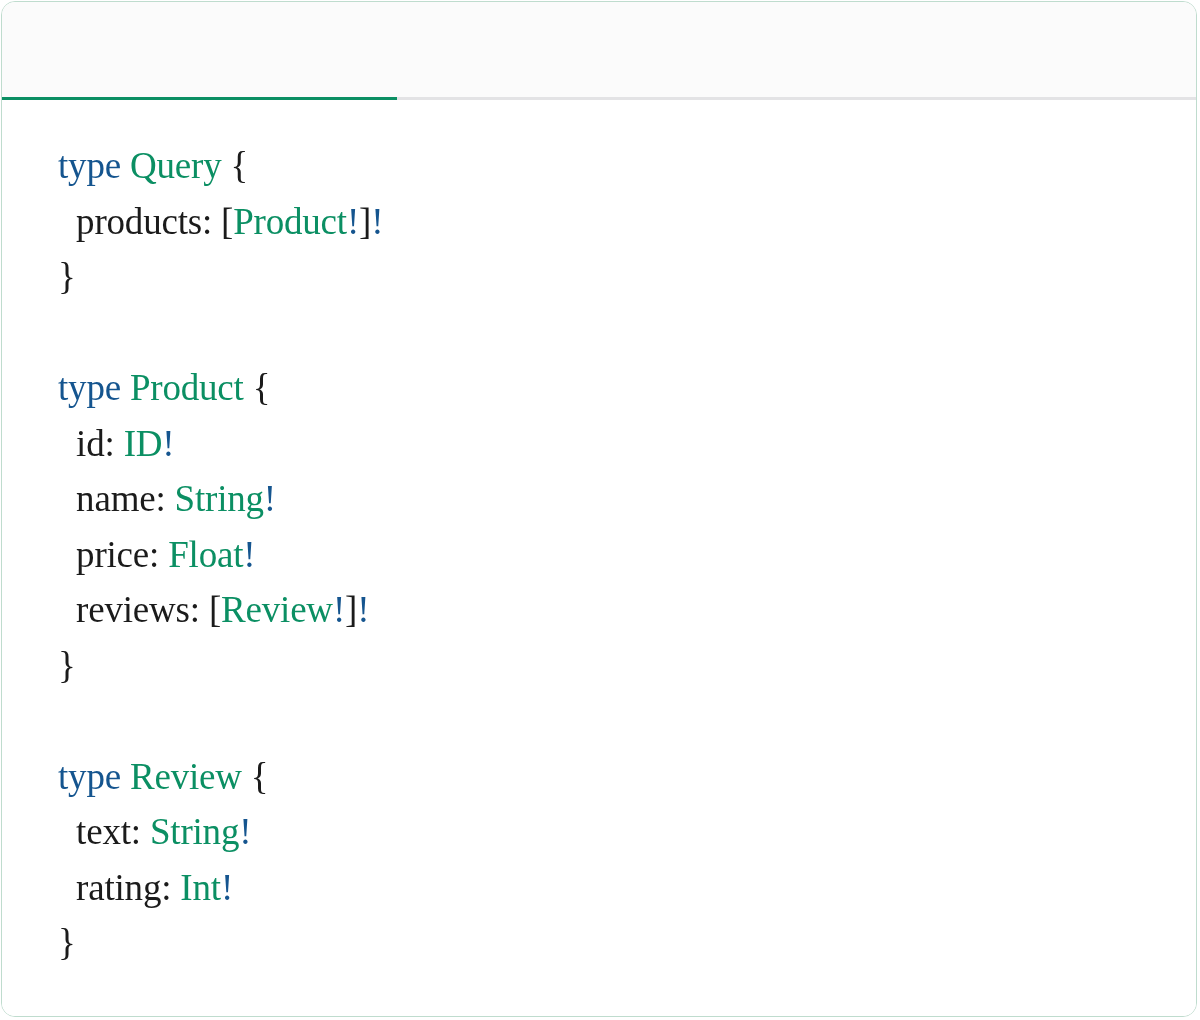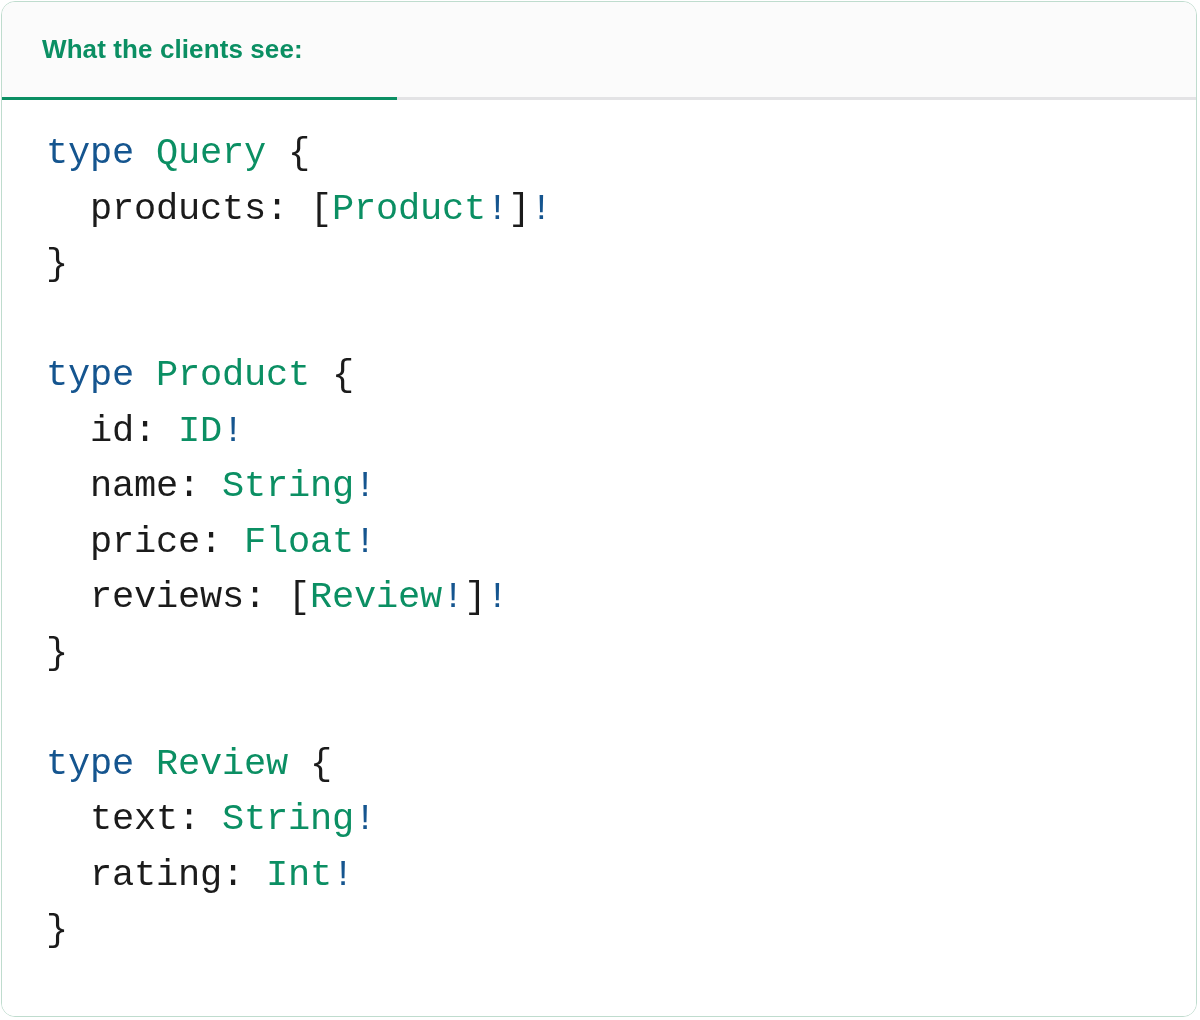--- a/index.html
+++ b/index.html
@@ -70,23 +70,23 @@
   }
 
   
   .codepanel {
     flex: 1 1 auto;
     background: #ffffff;
     padding: 22px 0 0 0;
     overflow: hidden;
   }
   pre.code {
-    margin: 4px;
+    margin: 16px;
     padding: 0 0 0 40px;
-    font-family: Liberation Mono, monospace;
+    font-family: Liberation Serif, serif;
     font-size: 37px;
     line-height: 55.5px;
     letter-spacing: -0.2px;
     color: #1b1b1b;
     white-space: pre;
     tab-size: 2;
   }
   .ln { display: block; height: 55.5px; }
   .ln.blank { color: transparent; }
 
@@ -97,21 +97,20 @@
   .t-bang { color: #15558f; }   
   .t-sp   { color: transparent; }
 </style>
 </head>
 <body>
 
 <div class="card" style="border-color: rgb(191, 220, 206); background: rgb(255, 255, 255);">
 
   <div class="tabstrip" style="background: rgb(251, 251, 251); border-bottom-color: rgb(227, 227, 229);">
     <div class="tab">
-      <span class="tab-label" style="color: rgb(11, 143, 99);">What the clients see:</span>
       <span class="tab-underline" style="background: rgb(11, 143, 99);"></span>
     </div>
   </div>
 
   <div class="codepanel">
     <pre class="code" id="code-block"><span class="ln"><span class="t-kw" style="color: rgb(21, 85, 143);">type</span><span class="t-sp"> </span><span class="t-type" style="color: rgb(11, 143, 99);">Query</span><span class="t-sp"> </span><span class="t-pun" style="color: rgb(27, 27, 27);">{</span></span><span class="ln"><span class="t-sp">  </span><span class="t-fld" style="color: rgb(27, 27, 27);">products:</span><span class="t-sp"> </span><span class="t-pun" style="color: rgb(27, 27, 27);">[</span><span class="t-type" style="color: rgb(11, 143, 99);">Product</span><span class="t-bang" style="color: rgb(21, 85, 143);">!</span><span class="t-pun" style="color: rgb(27, 27, 27);">]</span><span class="t-bang" style="color: rgb(21, 85, 143);">!</span></span><span class="ln"><span class="t-pun" style="color: rgb(27, 27, 27);">}</span></span><span class="ln blank">&nbsp;</span><span class="ln"><span class="t-kw" style="color: rgb(21, 85, 143);">type</span><span class="t-sp"> </span><span class="t-type" style="color: rgb(11, 143, 99);">Product</span><span class="t-sp"> </span><span class="t-pun" style="color: rgb(27, 27, 27);">{</span></span><span class="ln"><span class="t-sp">  </span><span class="t-fld" style="color: rgb(27, 27, 27);">id:</span><span class="t-sp"> </span><span class="t-type" style="color: rgb(11, 143, 99);">ID</span><span class="t-bang" style="color: rgb(21, 85, 143);">!</span></span><span class="ln"><span class="t-sp">  </span><span class="t-fld" style="color: rgb(27, 27, 27);">name:</span><span class="t-sp"> </span><span class="t-type" style="color: rgb(11, 143, 99);">String</span><span class="t-bang" style="color: rgb(21, 85, 143);">!</span></span><span class="ln"><span class="t-sp">  </span><span class="t-fld" style="color: rgb(27, 27, 27);">price:</span><span class="t-sp"> </span><span class="t-type" style="color: rgb(11, 143, 99);">Float</span><span class="t-bang" style="color: rgb(21, 85, 143);">!</span></span><span class="ln"><span class="t-sp">  </span><span class="t-fld" style="color: rgb(27, 27, 27);">reviews:</span><span class="t-sp"> </span><span class="t-pun" style="color: rgb(27, 27, 27);">[</span><span class="t-type" style="color: rgb(11, 143, 99);">Review</span><span class="t-bang" style="color: rgb(21, 85, 143);">!</span><span class="t-pun" style="color: rgb(27, 27, 27);">]</span><span class="t-bang" style="color: rgb(21, 85, 143);">!</span></span><span class="ln"><span class="t-pun" style="color: rgb(27, 27, 27);">}</span></span><span class="ln blank">&nbsp;</span><span class="ln"><span class="t-kw" style="color: rgb(21, 85, 143);">type</span><span class="t-sp"> </span><span class="t-type" style="color: rgb(11, 143, 99);">Review</span><span class="t-sp"> </span><span class="t-pun" style="color: rgb(27, 27, 27);">{</span></span><span class="ln"><span class="t-sp">  </span><span class="t-fld" style="color: rgb(27, 27, 27);">text:</span><span class="t-sp"> </span><span class="t-type" style="color: rgb(11, 143, 99);">String</span><span class="t-bang" style="color: rgb(21, 85, 143);">!</span></span><span class="ln"><span class="t-sp">  </span><span class="t-fld" style="color: rgb(27, 27, 27);">rating:</span><span class="t-sp"> </span><span class="t-type" style="color: rgb(11, 143, 99);">Int</span><span class="t-bang" style="color: rgb(21, 85, 143);">!</span></span><span class="ln"><span class="t-pun" style="color: rgb(27, 27, 27);">}</span></span></pre>
   </div>
 
 </div>
 

